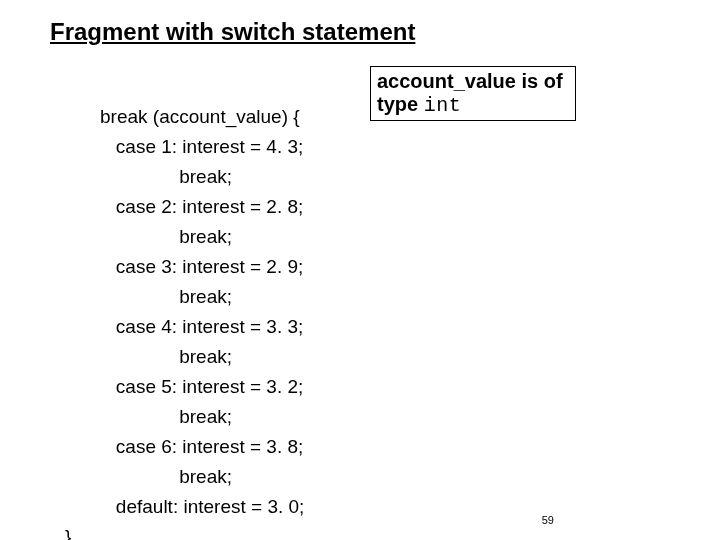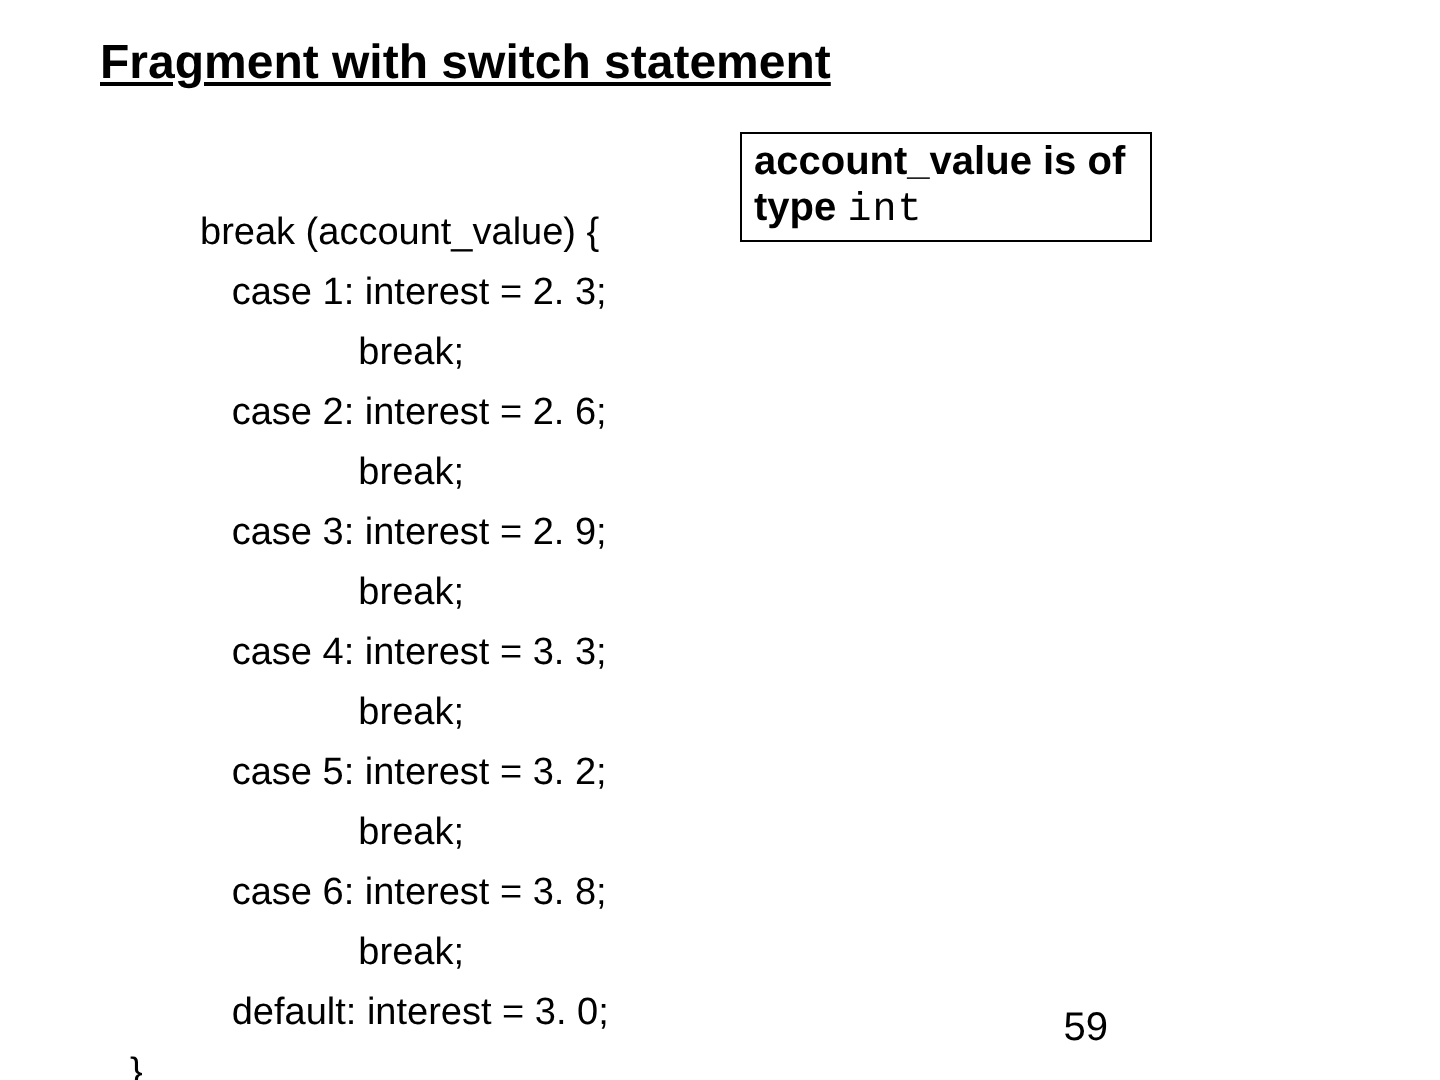--- a/index.html
+++ b/index.html
@@ -49,35 +49,35 @@
   }
   .note .mono {
     font-family: "Courier New", Courier, monospace;
     font-weight: normal;
     letter-spacing: 0.5px;
   }
   .pagenum {
     position: absolute;
     right: 22px;
     bottom: 14px;
-    font-size: 20px;
+    font-size: 11px;
   }
 </style>
 </head>
 <body>
 
 <div class="slide">
 
   <div class="title">Fragment with switch statement</div>
 
   <div class="code">
 <span>break (account_value) {</span>
-<span>   case 1: interest = 2. 3;</span>
+<span>   case 1: interest = 4. 3;</span>
 <span>               break;</span>
-<span>   case 2: interest = 2. 6;</span>
+<span>   case 2: interest = 2. 8;</span>
 <span>               break;</span>
 <span>   case 3: interest = 2. 9;</span>
 <span>               break;</span>
 <span>   case 4: interest = 3. 3;</span>
 <span>               break;</span>
 <span>   case 5: interest = 3. 2;</span>
 <span>               break;</span>
 <span>   case 6: interest = 3. 8;</span>
 <span>               break;</span>
 <span>   default: interest = 3. 0;</span>

